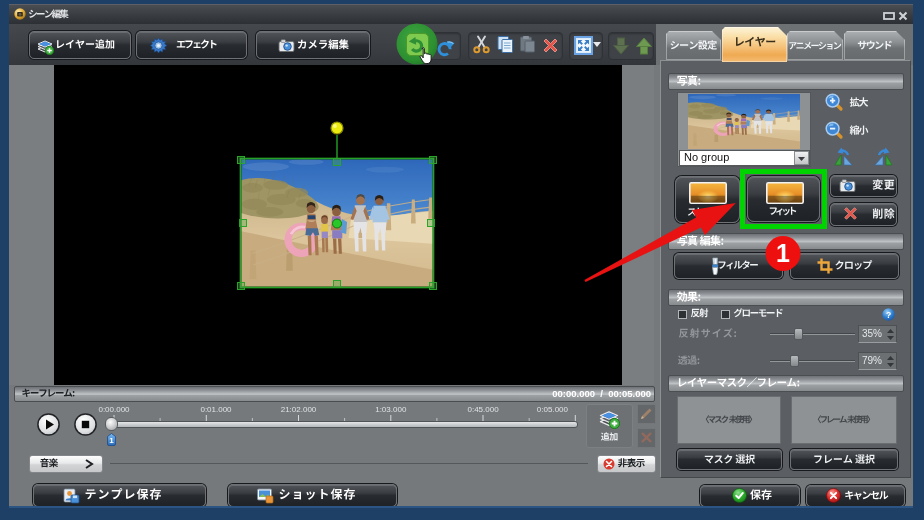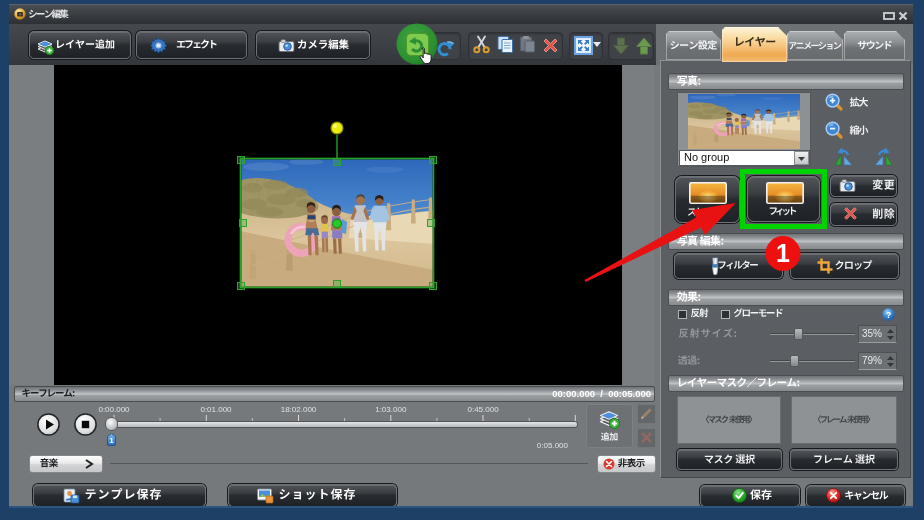--- a/index.html
+++ b/index.html
@@ -837,24 +837,24 @@
       <line x1="298.5" y1="415" x2="298.5" y2="422" stroke="#d8dadc" stroke-width="1"></line>
       <line x1="344.6" y1="418" x2="344.6" y2="422" stroke="#c0c3c6" stroke-width="1"></line>
       <line x1="390.8" y1="415" x2="390.8" y2="422" stroke="#d8dadc" stroke-width="1"></line>
       <line x1="436.9" y1="418" x2="436.9" y2="422" stroke="#c0c3c6" stroke-width="1"></line>
       <line x1="483.0" y1="415" x2="483.0" y2="422" stroke="#d8dadc" stroke-width="1"></line>
       <line x1="529.2" y1="418" x2="529.2" y2="422" stroke="#c0c3c6" stroke-width="1"></line>
       <line x1="575.3" y1="415" x2="575.3" y2="422" stroke="#d8dadc" stroke-width="1"></line>
     </svg>
     <div style="position:absolute;left:114.0px;top:405px;font:8px 'Liberation Sans',sans-serif;color:#dfe1e3;letter-spacing:0px;white-space:nowrap;transform:translateX(-50%);">0:00.000</div>
     <div style="position:absolute;left:188px;top:405px;font:8px 'Liberation Sans',sans-serif;color:#dfe1e3;letter-spacing:0px;white-space:nowrap;transform:translateX(-50%);margin-left:28px;">0:01.000</div>
-    <div style="position:absolute;left:298.52px;top:405px;font:8px 'Liberation Sans',sans-serif;color:#dfe1e3;letter-spacing:0px;white-space:nowrap;transform:translateX(-50%);">18:02.000</div>
+    <div style="position:absolute;left:298.52px;top:405px;font:8px 'Liberation Sans',sans-serif;color:#dfe1e3;letter-spacing:0px;white-space:nowrap;transform:translateX(-50%);">21:02.000</div>
     <div style="position:absolute;left:390.78000000000003px;top:405px;font:8px 'Liberation Sans',sans-serif;color:#dfe1e3;letter-spacing:0px;white-space:nowrap;transform:translateX(-50%);">1:03.000</div>
     <div style="position:absolute;left:483.04px;top:405px;font:8px 'Liberation Sans',sans-serif;color:#dfe1e3;letter-spacing:0px;white-space:nowrap;transform:translateX(-50%);">0:45.000</div>
-    <div style="position:absolute;left:568px;top:405px;font:8px 'Liberation Sans',sans-serif;color:#dfe1e3;letter-spacing:0px;white-space:nowrap;transform:translateX(-100%);margin-top:36px;">0:05.000</div>
+    <div style="position:absolute;left:568px;top:405px;font:8px 'Liberation Sans',sans-serif;color:#dfe1e3;letter-spacing:0px;white-space:nowrap;transform:translateX(-100%);">0:05.000</div>
     <div style="box-sizing:border-box;position:absolute;left:108px;top:421px;width:470px;height:7px;background:linear-gradient(180deg,#e4e6e8,#b4b7ba);border:1px solid #505356;border-radius:3px;box-sizing:border-box"></div>
     <div style="box-sizing:border-box;position:absolute;left:105px;top:417px;width:13px;height:14px;background:radial-gradient(circle at 40% 35%,#fcfcfc,#b8babc 70%,#909396);border:1px solid #5a5d60;border-radius:6px;box-sizing:border-box"></div>
     <div style="position:absolute;left:106px;top:433px;line-height:0">
       <svg width="11" height="13" viewBox="0 0 11 13" style="">
         <defs>
           <linearGradient id="bdg" x1="0" y1="0" x2="0" y2="1">
             <stop offset="0" stop-color="#7ab8ee"></stop>
             <stop offset="1" stop-color="#2a6cbc"></stop>
           </linearGradient>
         </defs>

